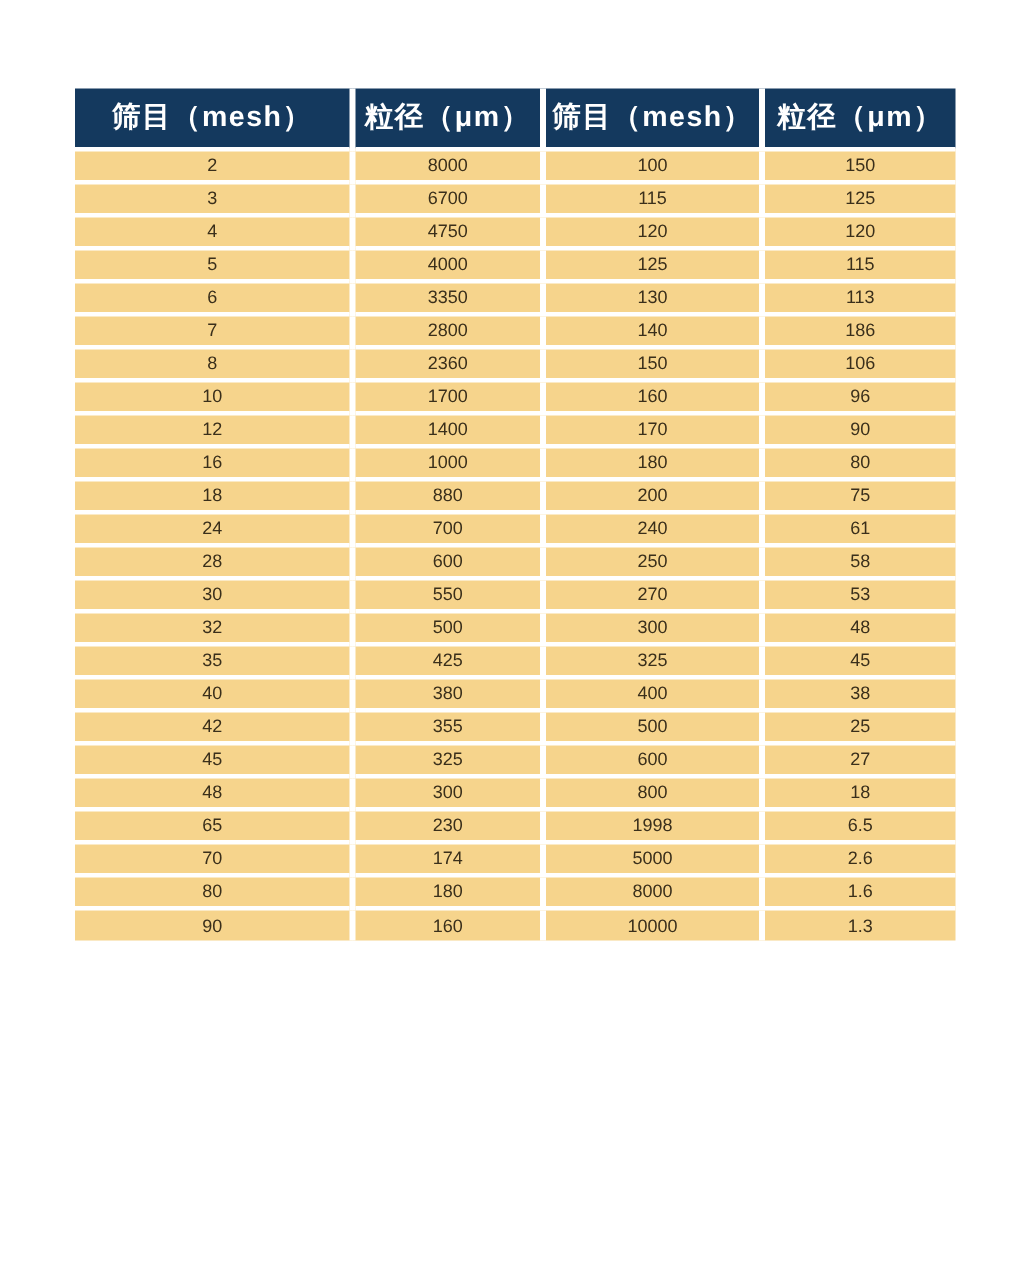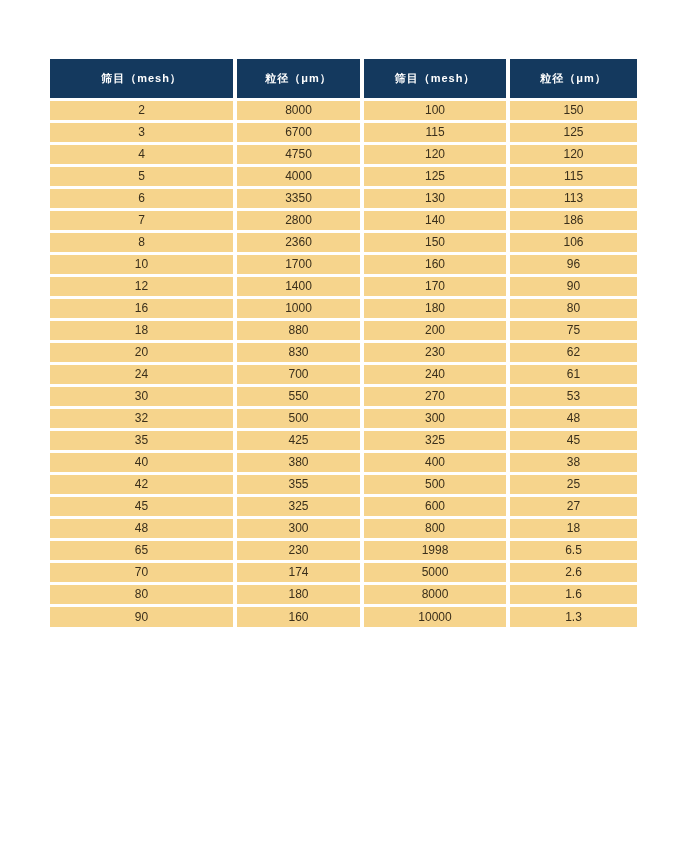--- a/index.html
+++ b/index.html
@@ -28,21 +28,21 @@
     border-collapse:collapse;
     table-layout:fixed;
   }
   col.c1{width:185px;}
   col.c2{width:127px;}
   col.c3{width:146px;}
   col.c4{width:129px;}
   thead th{
     background:var(--header-bg);
     color:var(--header-text);
-    font-size:11px;
+    font-size:19px;
     font-weight:bold;
     height:40px;
     text-align:center;
     vertical-align:middle;
     letter-spacing:1px;
   }
   tbody td{
     background:var(--row-bg);
     color:var(--cell-text);
     font-size:12px;
@@ -137,30 +137,30 @@
           <td>180</td>
           <td>80</td>
         </tr>
         <tr>
           <td>18</td>
           <td>880</td>
           <td>200</td>
           <td>75</td>
         </tr>
         <tr>
-          <td>20</td>
-          <td>830</td>
-          <td>230</td>
-          <td>62</td>
-        </tr>
-        <tr>
           <td>24</td>
           <td>700</td>
           <td>240</td>
           <td>61</td>
+        </tr>
+        <tr>
+          <td>28</td>
+          <td>600</td>
+          <td>250</td>
+          <td>58</td>
         </tr>
         <tr>
           <td>30</td>
           <td>550</td>
           <td>270</td>
           <td>53</td>
         </tr>
         <tr>
           <td>32</td>
           <td>500</td>

